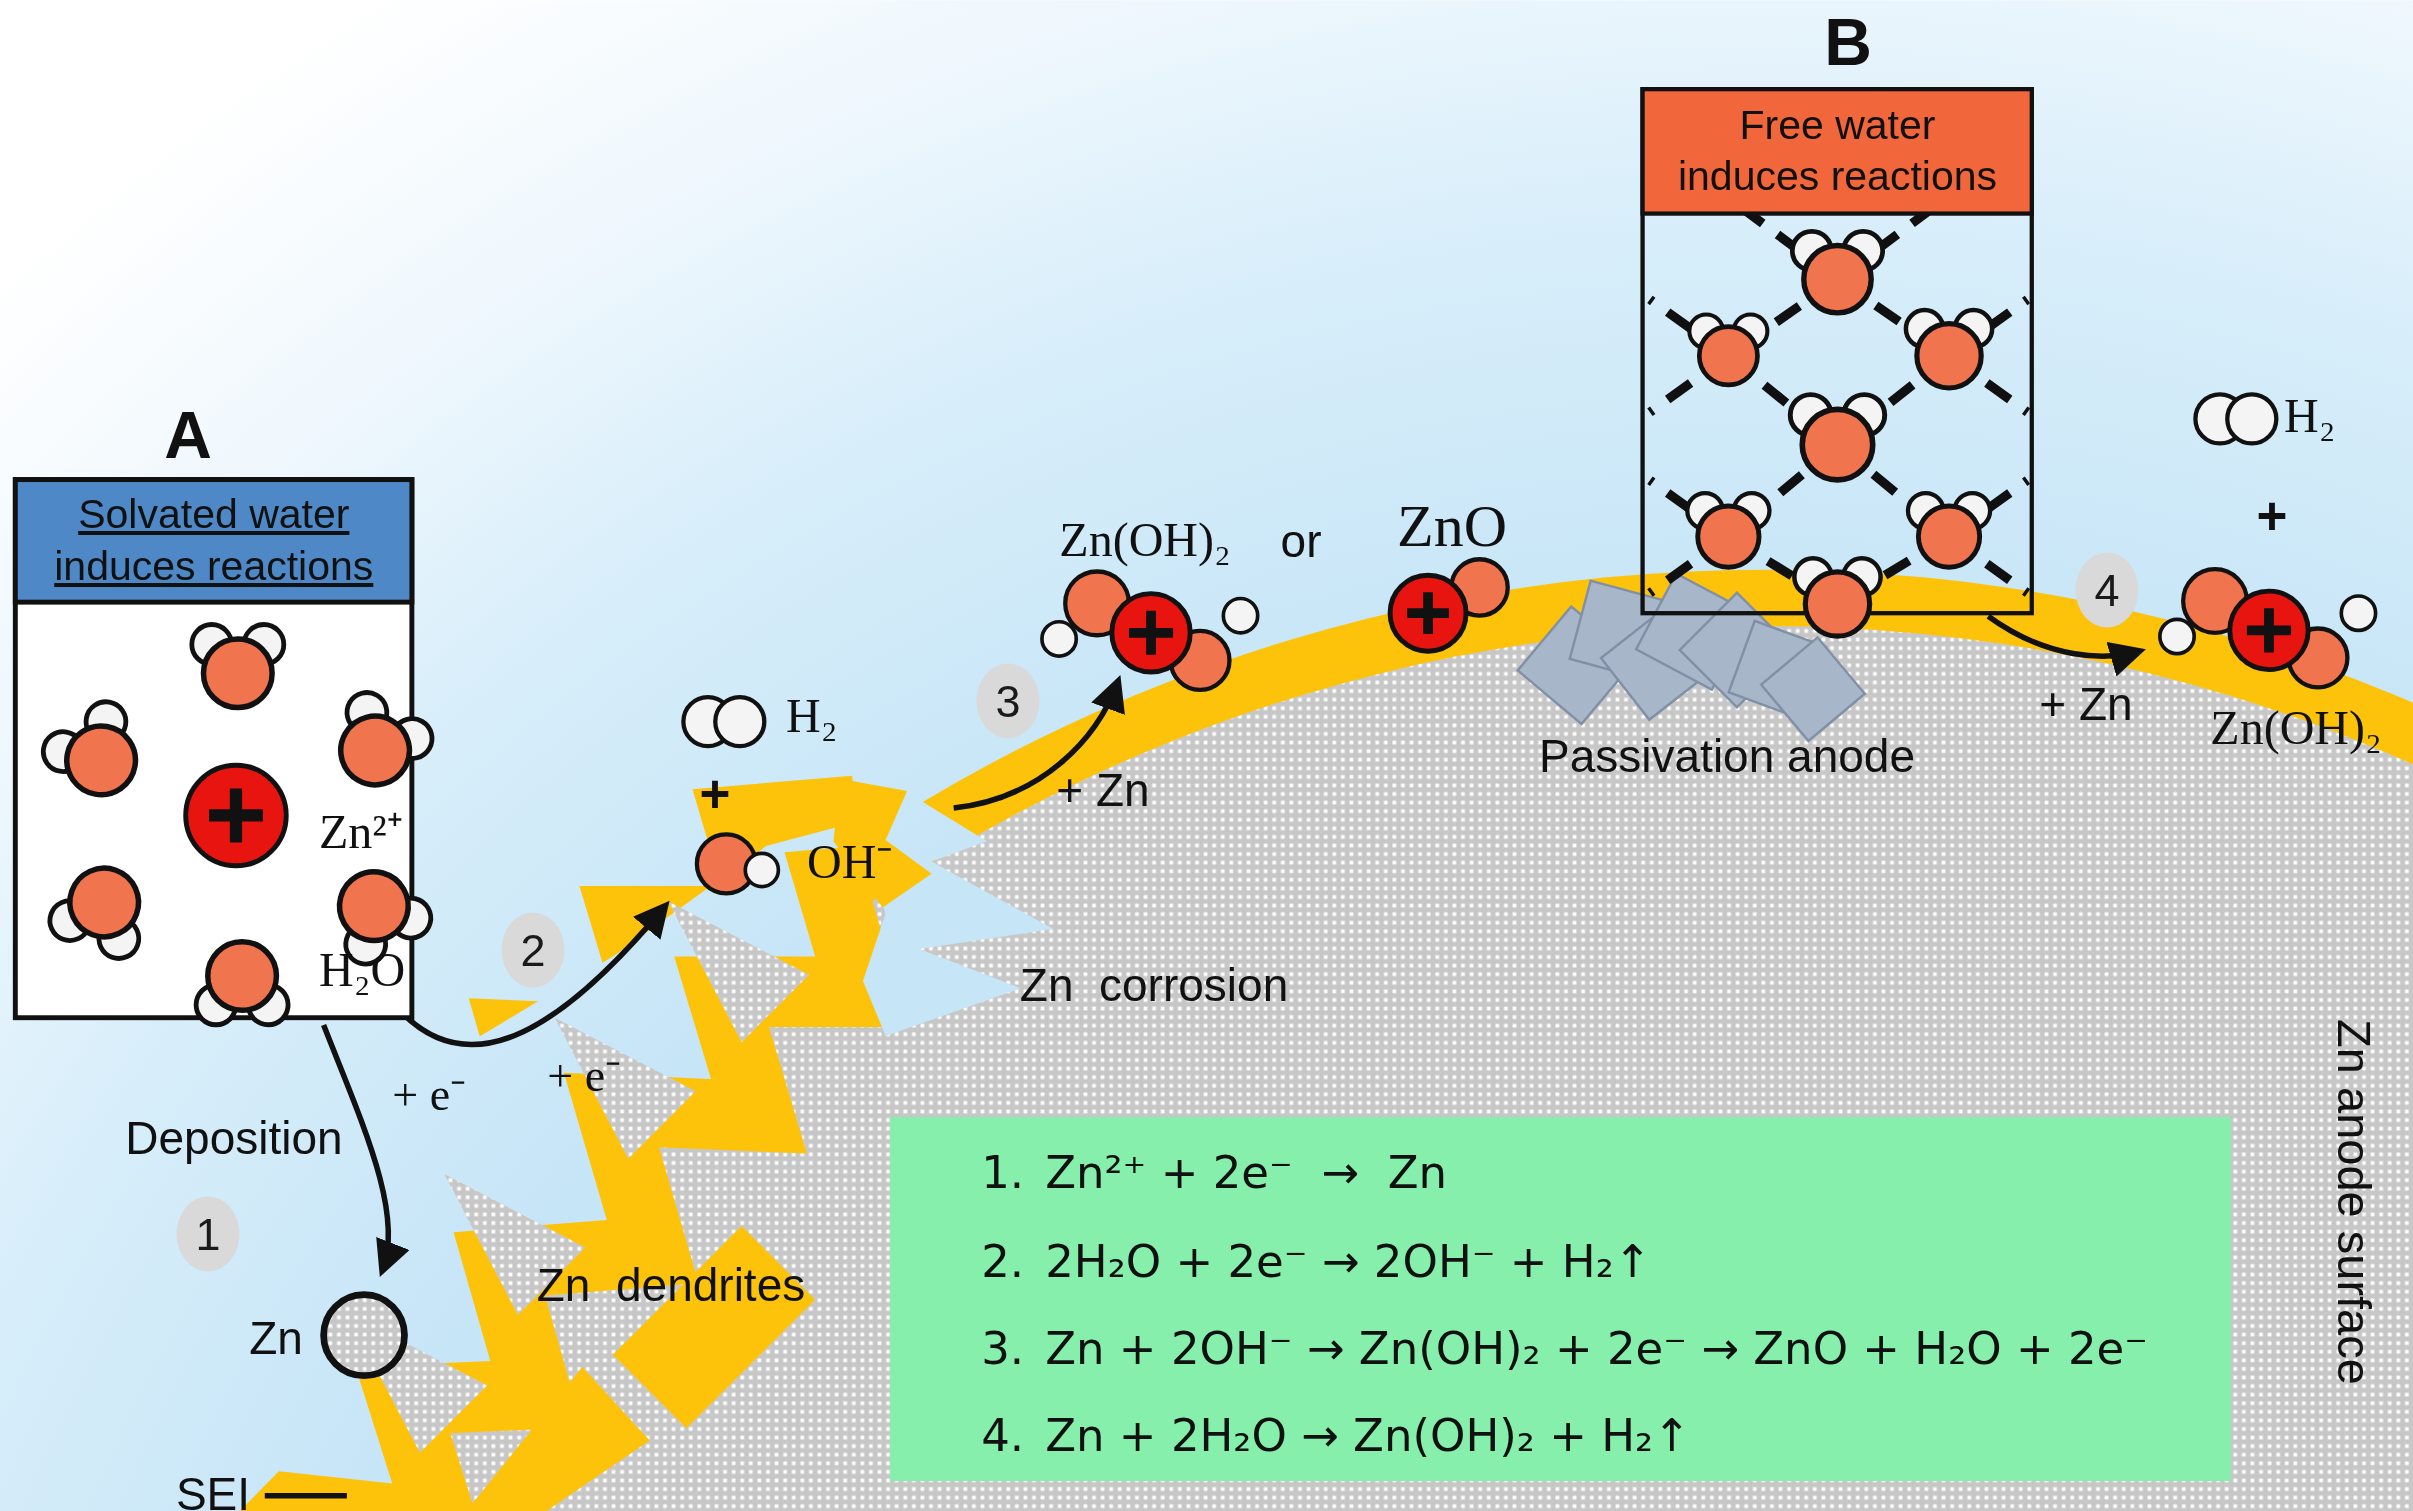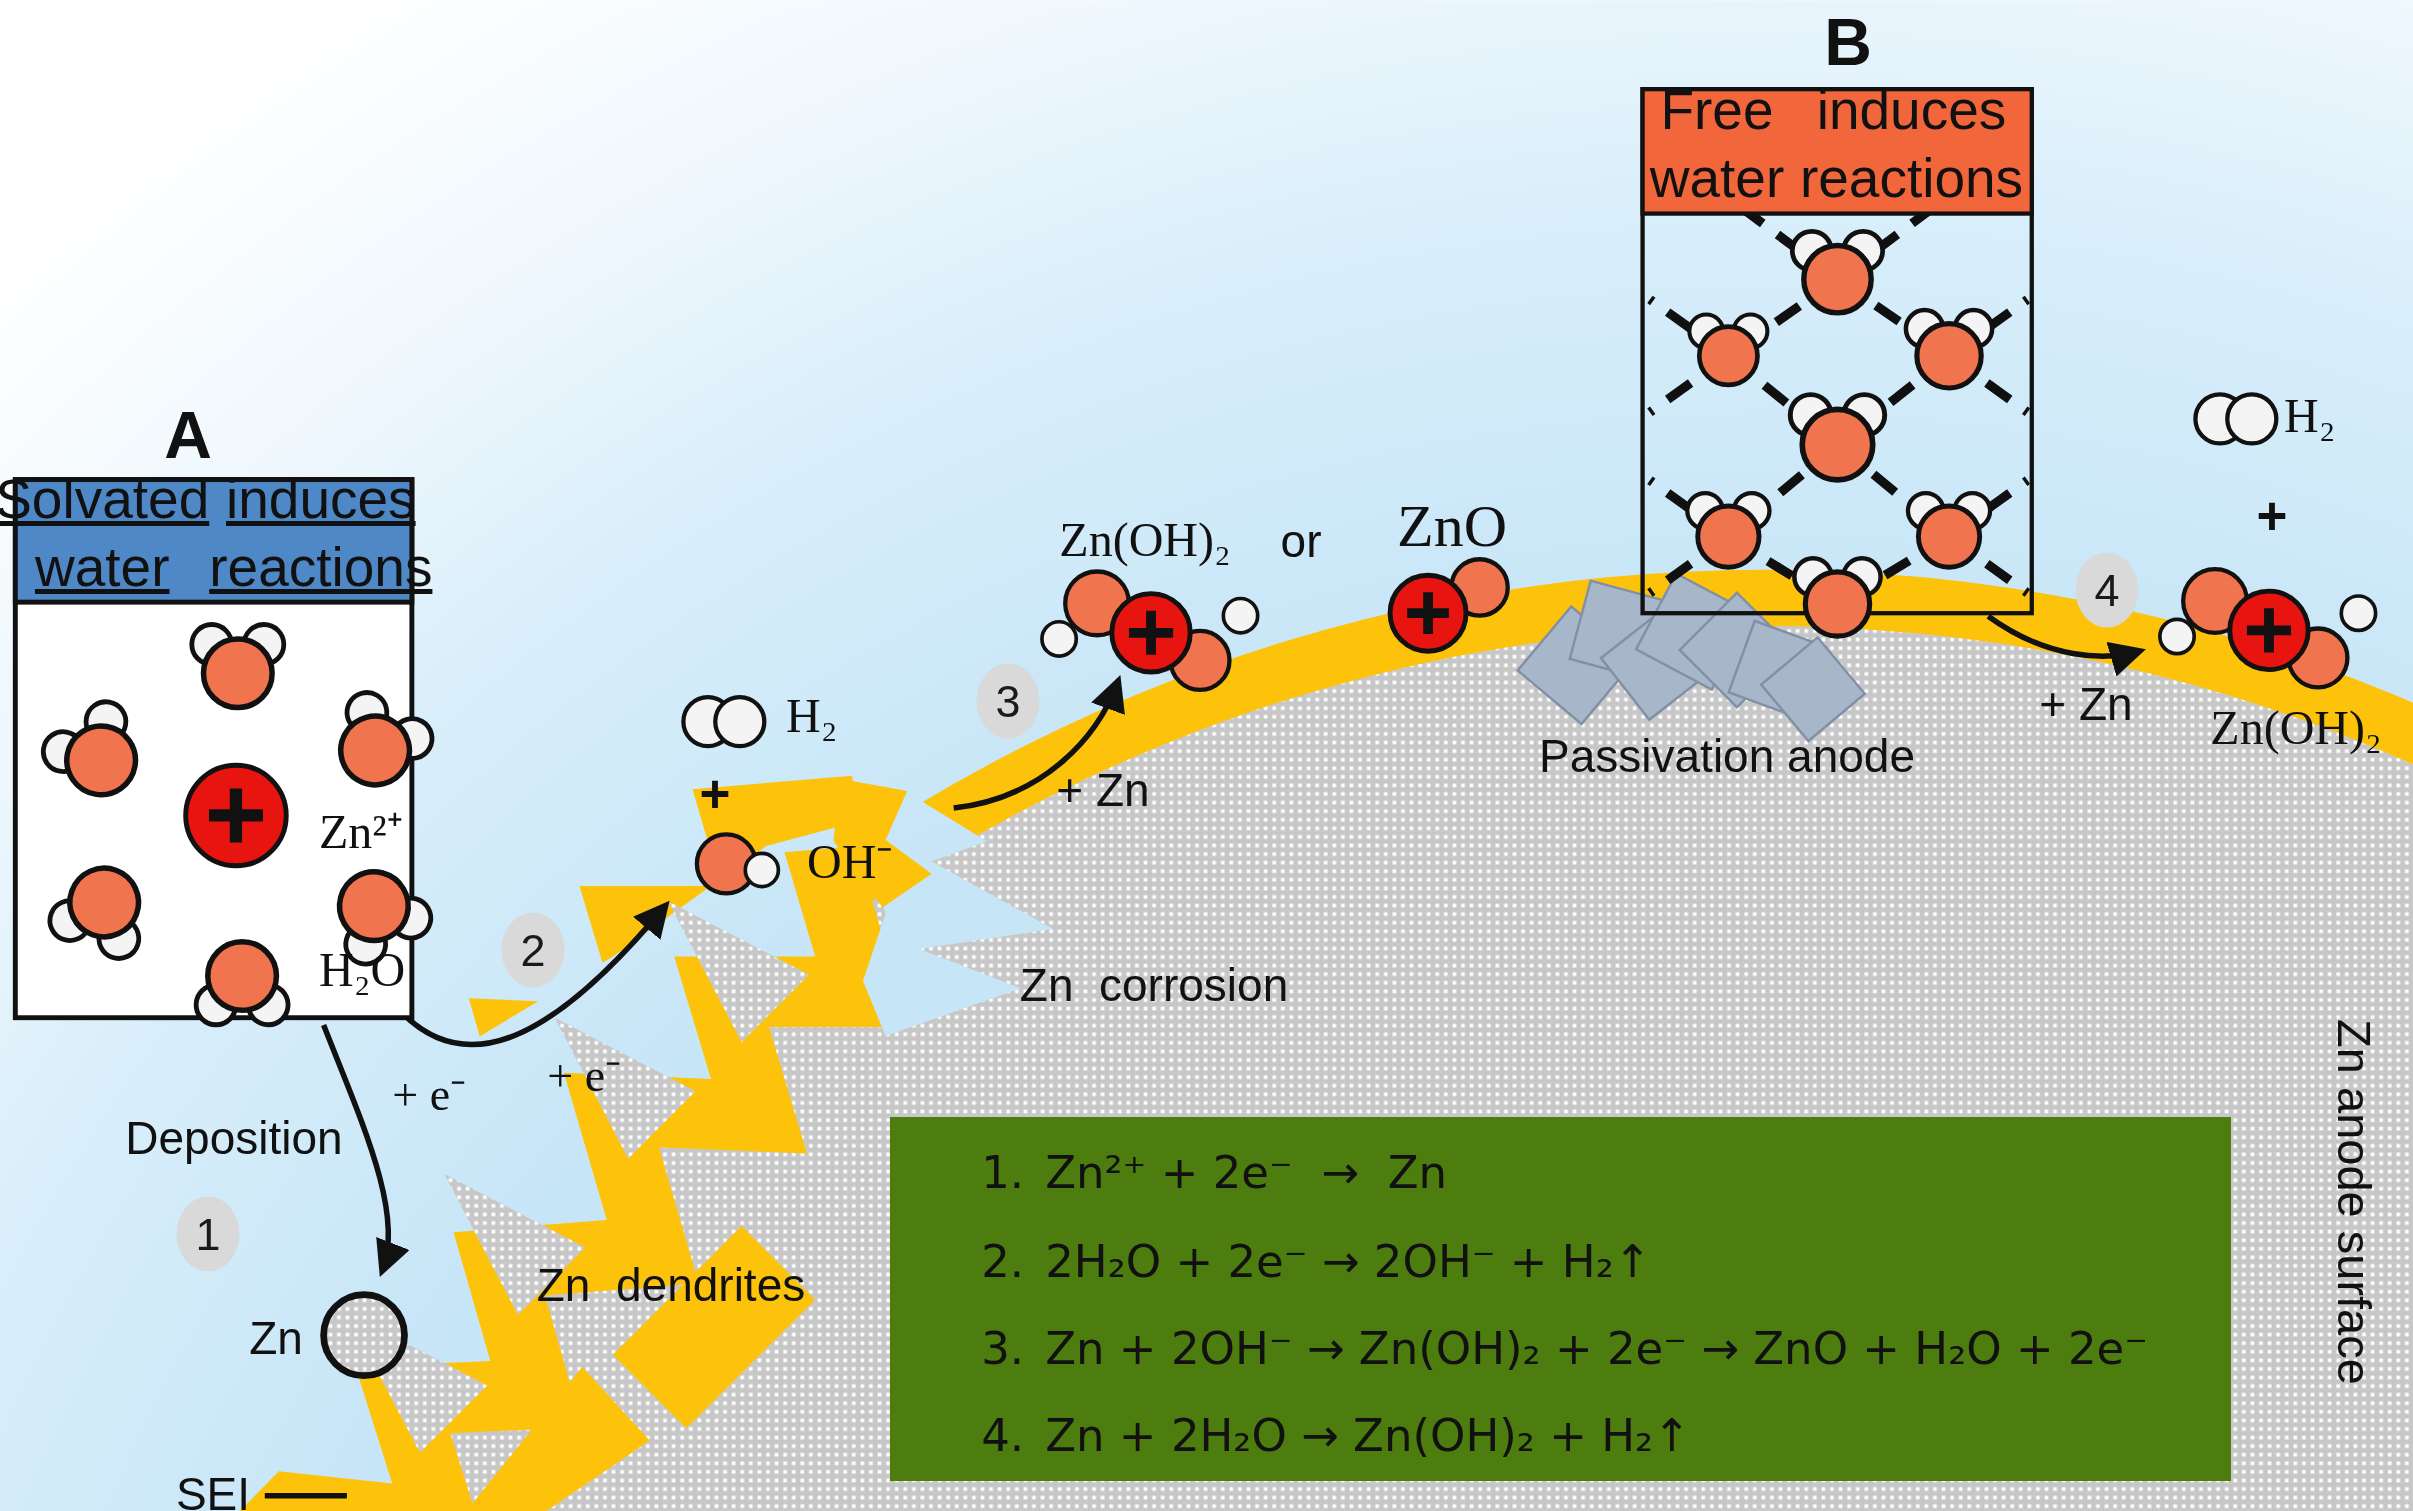--- a/index.html
+++ b/index.html
@@ -4,22 +4,22 @@
 <style>
   html,body{margin:0;padding:0;background:#fff;}
   #stage{position:relative;width:2413px;height:1512px;overflow:hidden;
          font-family:"Liberation Sans","DejaVu Sans",sans-serif;color:#111;}
   #scene{position:absolute;left:0;top:0;width:2413px;height:1512px;}
   .lbl{position:absolute;white-space:pre;transform:translate(-50%,-50%);
        font-size:46px;color:#111;line-height:1.05;}
   .left-anchor{transform:translateY(-50%);}
   .formula{font-family:Liberation Serif, serif;}
   .panel-title{font-size:66px;font-weight:bold;}
-  .panel-header{position:absolute;display:flex;flex-direction:row;align-items:flex-end;
-       justify-content:center;font-size:55px;line-height:1.25;text-align:center;}
+  .panel-header{position:absolute;display:flex;flex-direction:column;align-items:center;
+       justify-content:center;font-size:41px;line-height:1.25;text-align:center;}
   .badge{position:absolute;width:63px;height:75px;border-radius:50%;
        background:#d9d9d9;display:flex;align-items:center;justify-content:center;
        font-size:45px;color:#1a1a1a;transform:translate(-50%,-50%);}
   .eq-row{position:absolute;transform:translateY(-50%);font-size:45px;
        font-family:"DejaVu Sans",sans-serif;white-space:pre;}
   .eq-num{display:inline-block;width:64px;}
   .vert{transform:translate(-50%,-50%) rotate(90deg);font-size:47px;}
   .plus-big{font-size:53px;font-weight:bold;}
 </style>
 </head>
@@ -222,21 +222,21 @@
 <span class="lbl" style="left:213px;top:1494px;">SEI</span>
 <span class="lbl" style="left:1154px;top:985px;">Zn  corrosion</span>
 <span class="lbl" style="left:1727px;top:756px;">Passivation anode</span>
 <span class="lbl vert" style="left:2354px;top:1202px;">Zn anode surface</span>
 
 <span class="badge" style="left:208px;top:1234px;">1</span>
 <span class="badge" style="left:533px;top:950px;">2</span>
 <span class="badge" style="left:1008px;top:701px;">3</span>
 <span class="badge" style="left:2107px;top:590px;">4</span>
 
-<div style="position:absolute;left:890px;top:1117px;width:1341px;height:364px;background:#4d7c0f;text-decoration:underline;">
+<div style="position:absolute;left:890px;top:1117px;width:1341px;height:364px;background:#86efac;text-decoration:underline;">
   <div class="eq-row" style="left:34px;top:55px;">
     <span class="eq-num">1.</span><span>Zn²⁺ + 2e⁻  →  Zn</span>
   </div>
   <div class="eq-row" style="left:34px;top:144px;">
     <span class="eq-num">2.</span><span>2H₂O + 2e⁻ → 2OH⁻ + H₂↑</span>
   </div>
   <div class="eq-row" style="left:34px;top:231px;">
     <span class="eq-num">3.</span><span>Zn + 2OH⁻ → Zn(OH)₂ + 2e⁻ → ZnO + H₂O + 2e⁻</span>
   </div>
   <div class="eq-row" style="left:34px;top:318px;">

